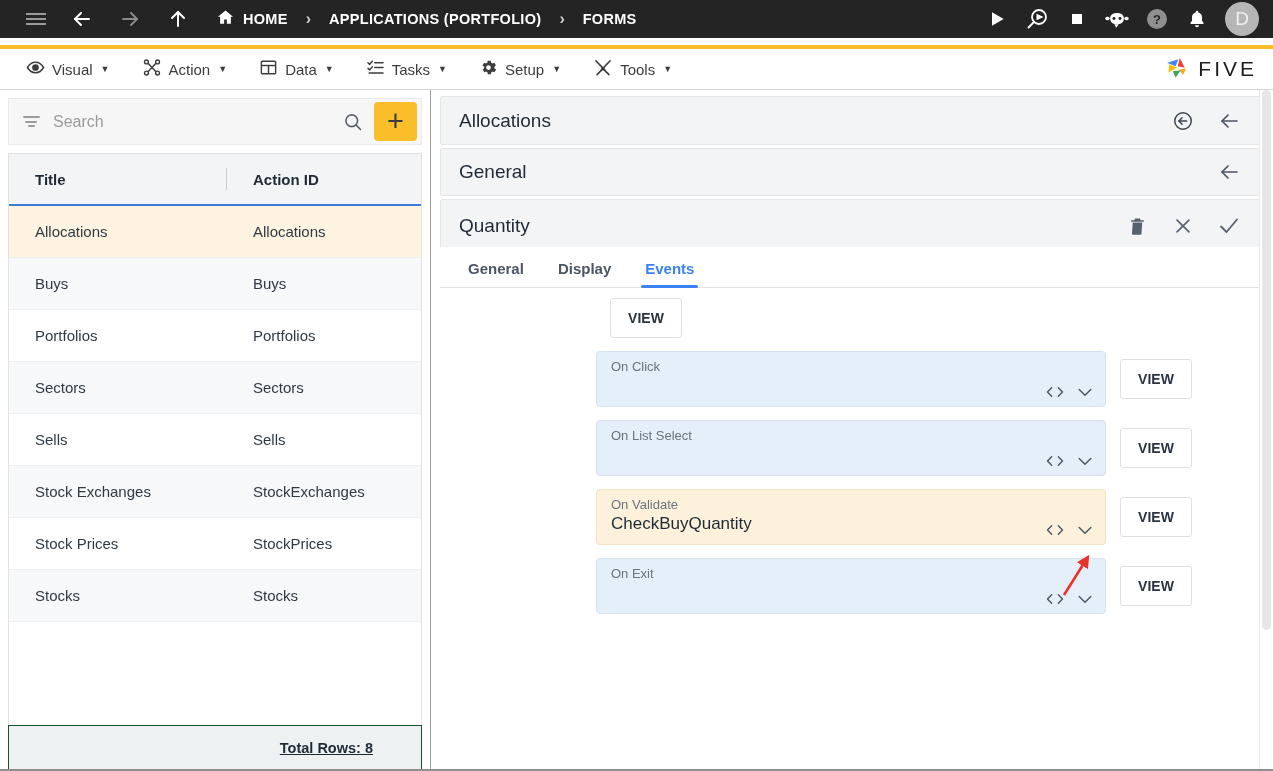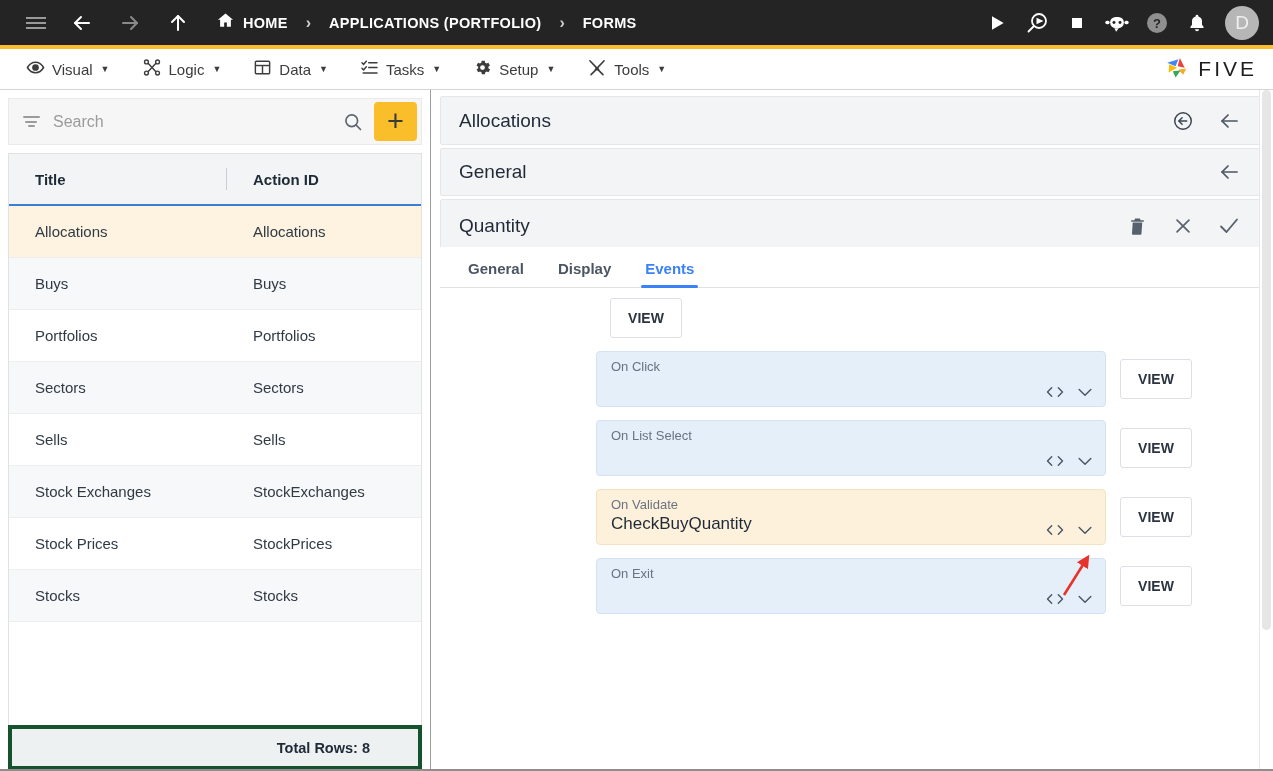--- a/index.html
+++ b/index.html
@@ -5,21 +5,21 @@
   * { box-sizing: border-box; margin: 0; padding: 0; }
   html, body {
     width: 1273px; height: 771px;
     font-family: "Liberation Sans", sans-serif;
     background: #ffffff;
     overflow: hidden;
   }
 
   
   .topbar {
-    position: absolute; left: 0; top: 0; width: 1273px; height: 45px;
+    position: absolute; left: 0; top: 0; width: 1273px; height: 38px;
     background: #242424;
     display: flex; align-items: center;
   }
   .topbar-accent {
     position: absolute; left: 0; top: 45px; width: 1273px; height: 4px;
     background: #f9be2a;
   }
   .tb-icon {
     display: flex; align-items: center; justify-content: center;
     height: 45px; cursor: pointer;
@@ -119,23 +119,23 @@
     height:52px; display:flex; align-items:center;
     border-bottom:1px solid #eceef0; font-size:15px; color:#303a45; cursor:pointer;
   }
   .t-row.odd  { background:#f7f8f9; }
   .t-row.even { background:#ffffff; }
   .t-row.selected { background:#fdf3e0; }
   .t-filler { background:#ffffff; height:100px; }
 
   .totalbar {
     position:absolute; left:8px; top:635px; width:414px; height:45px;
-    background:#eef1f2; border:4px solid #14532d;
+    background:#eef1f2; border:1px solid #14532d;
     display:flex; align-items:center; justify-content:flex-end;
-    padding-right:48px; font-size:14.5px; font-weight:bold; color:#1f2a37;
+    padding-right:48px; font-size:14.5px; font-weight:bold; color:#1f2a37;text-decoration:underline;
   }
 
   
   .rightpanel {
     position:absolute; left:432px; top:90px; width:841px; height:681px;
     background:#ffffff;
   }
   .bar {
     position:absolute; left:8px; background:#f3f4f5;
     border:1px solid #e4e6e8; border-radius:2px;
@@ -310,21 +310,21 @@
   <div class="menu-item">
     <span>
       <svg width="20" height="19" viewBox="0 0 24 24" fill="none" stroke="#3c3c3c" stroke-width="1.8">
           <circle cx="5" cy="5" r="2.4"></circle>
           <circle cx="19" cy="5" r="2.4"></circle>
           <circle cx="5" cy="19" r="2.4"></circle>
           <circle cx="19" cy="19" r="2.4"></circle>
           <path d="M7 6.6 17 17.4M17 6.6 7 17.4"></path>
         </svg>
     </span>
-    <span>Logic</span>
+    <span>Action</span>
     <span class="menu-caret">▼</span>
   </div>
   <div class="menu-item">
     <span>
       <svg width="19" height="19" viewBox="0 0 24 24" fill="none" stroke="#3c3c3c" stroke-width="1.8">
           <rect x="3" y="4" width="18" height="16" rx="1.5"></rect>
           <line x1="3" y1="9.5" x2="21" y2="9.5"></line>
           <line x1="12" y1="9.5" x2="12" y2="20"></line>
         </svg>
     </span>

